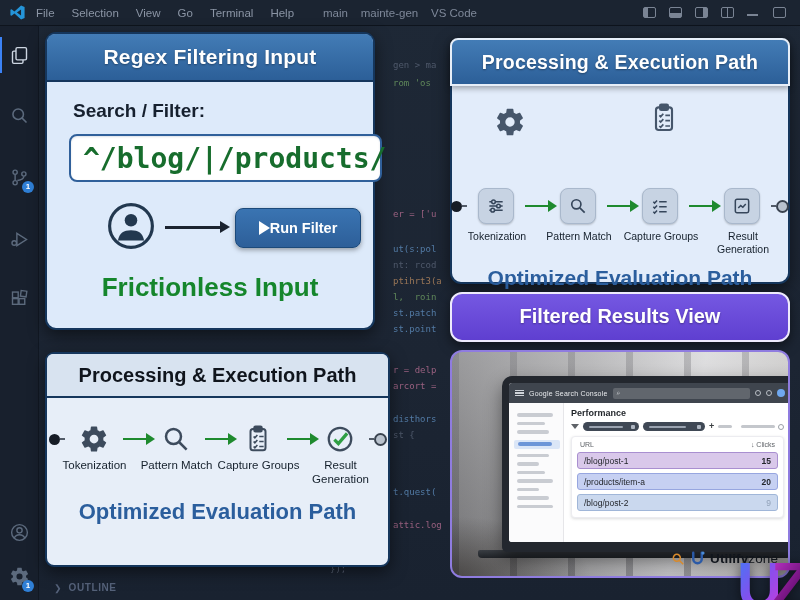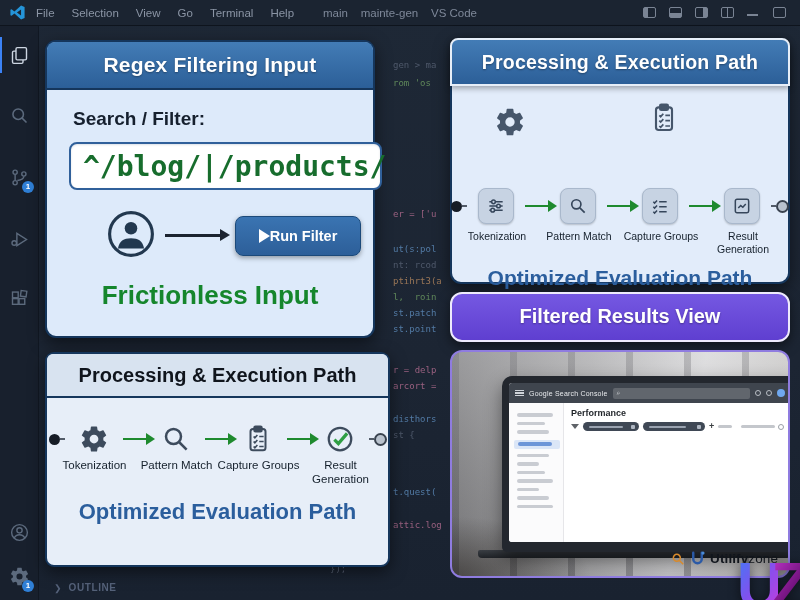--- a/index.html
+++ b/index.html
@@ -38,21 +38,21 @@
   .mt18{margin-top:20px}.mt48{margin-top:44px}
   .code-close{position:absolute;left:330px;top:564px;color:#5a6477;font-family:"DejaVu Sans Mono",monospace;font-size:9px;z-index:1;}
   
   .card{position:absolute;border:2px solid #15365c;border-radius:11px;background:#ddeafa;
     box-shadow:0 5px 16px rgba(0,0,0,.5);z-index:10;box-sizing:border-box;}
   .card-header-blue{height:46px;border-radius:8px 8px 0 0;border-bottom:2px solid #15365c;
     background:linear-gradient(180deg,#437cb6 0%,#2c5f98 100%);
     color:#fff;font-weight:800;font-size:21px;line-height:46px;text-align:center;letter-spacing:.2px;
     text-shadow:0 1px 2px rgba(0,0,0,.35);}
   
-  #cardA{left:45px;top:40px;width:330px;height:298px;}
+  #cardA{left:45px;top:32px;width:330px;height:298px;}
   .fieldlabel{position:absolute;left:26px;top:66px;font-size:19px;font-weight:600;color:#16202e;}
   .regexbox{position:absolute;left:22px;top:100px;width:297px;height:44px;background:#fff;
     border:2px solid #30609a;border-radius:8px;display:flex;align-items:center;padding-left:12px;
     box-shadow:inset 0 1px 2px rgba(30,60,100,.15);}
   .regexbox span{font-family:"DejaVu Sans Mono",monospace;font-weight:700;font-size:28px;color:#176d2d;}
   .avatar-ic{position:absolute;left:60px;top:168px;}
   .flow-arrow{position:absolute;left:118px;top:192px;width:56px;height:3px;background:#1b2330;}
   .flow-arrow::after{content:"";position:absolute;right:-9px;top:-5px;border-left:10px solid #1b2330;
     border-top:6.5px solid transparent;border-bottom:6.5px solid transparent;}
   .runbtn{position:absolute;left:188px;top:174px;width:124px;height:38px;border-radius:8px;
@@ -382,20 +382,38 @@
               <span class="funnel"></span>
               <span class="fpill p1"></span>
               <span class="fpill p2"></span>
               <span class="plus">+</span>
               <span class="mini-bar"></span>
               <span class="gsc-right">
                 <span class="mini-bar w"></span>
                 <span class="info-c"></span>
               </span>
             </div>
+            <div class="gsc-table">
+              <div class="thead">
+                <span>URL</span>
+                <span>↓ Clicks</span>
+              </div>
+              <div class="trow r1">
+                <span class="u">/blog/post-1</span>
+                <span class="v">15</span>
+              </div>
+              <div class="trow r2">
+                <span class="u">/products/item-a</span>
+                <span class="v">20</span>
+              </div>
+              <div class="trow r3">
+                <span class="u">/blog/post-2</span>
+                <span class="v">9</span>
+              </div>
+            </div>
           </div>
         </div>
       </div>
     </div>
     <div class="watermark">
       <svg width="14" height="14" viewBox="0 0 24 24" fill="none" stroke="#d98a2b" stroke-width="2.6">
         <circle cx="10" cy="10" r="6"></circle>
           <path d="M14.5 14.5L21 21"></path>
       </svg>
       <svg width="17" height="17" viewBox="0 0 18 18">

